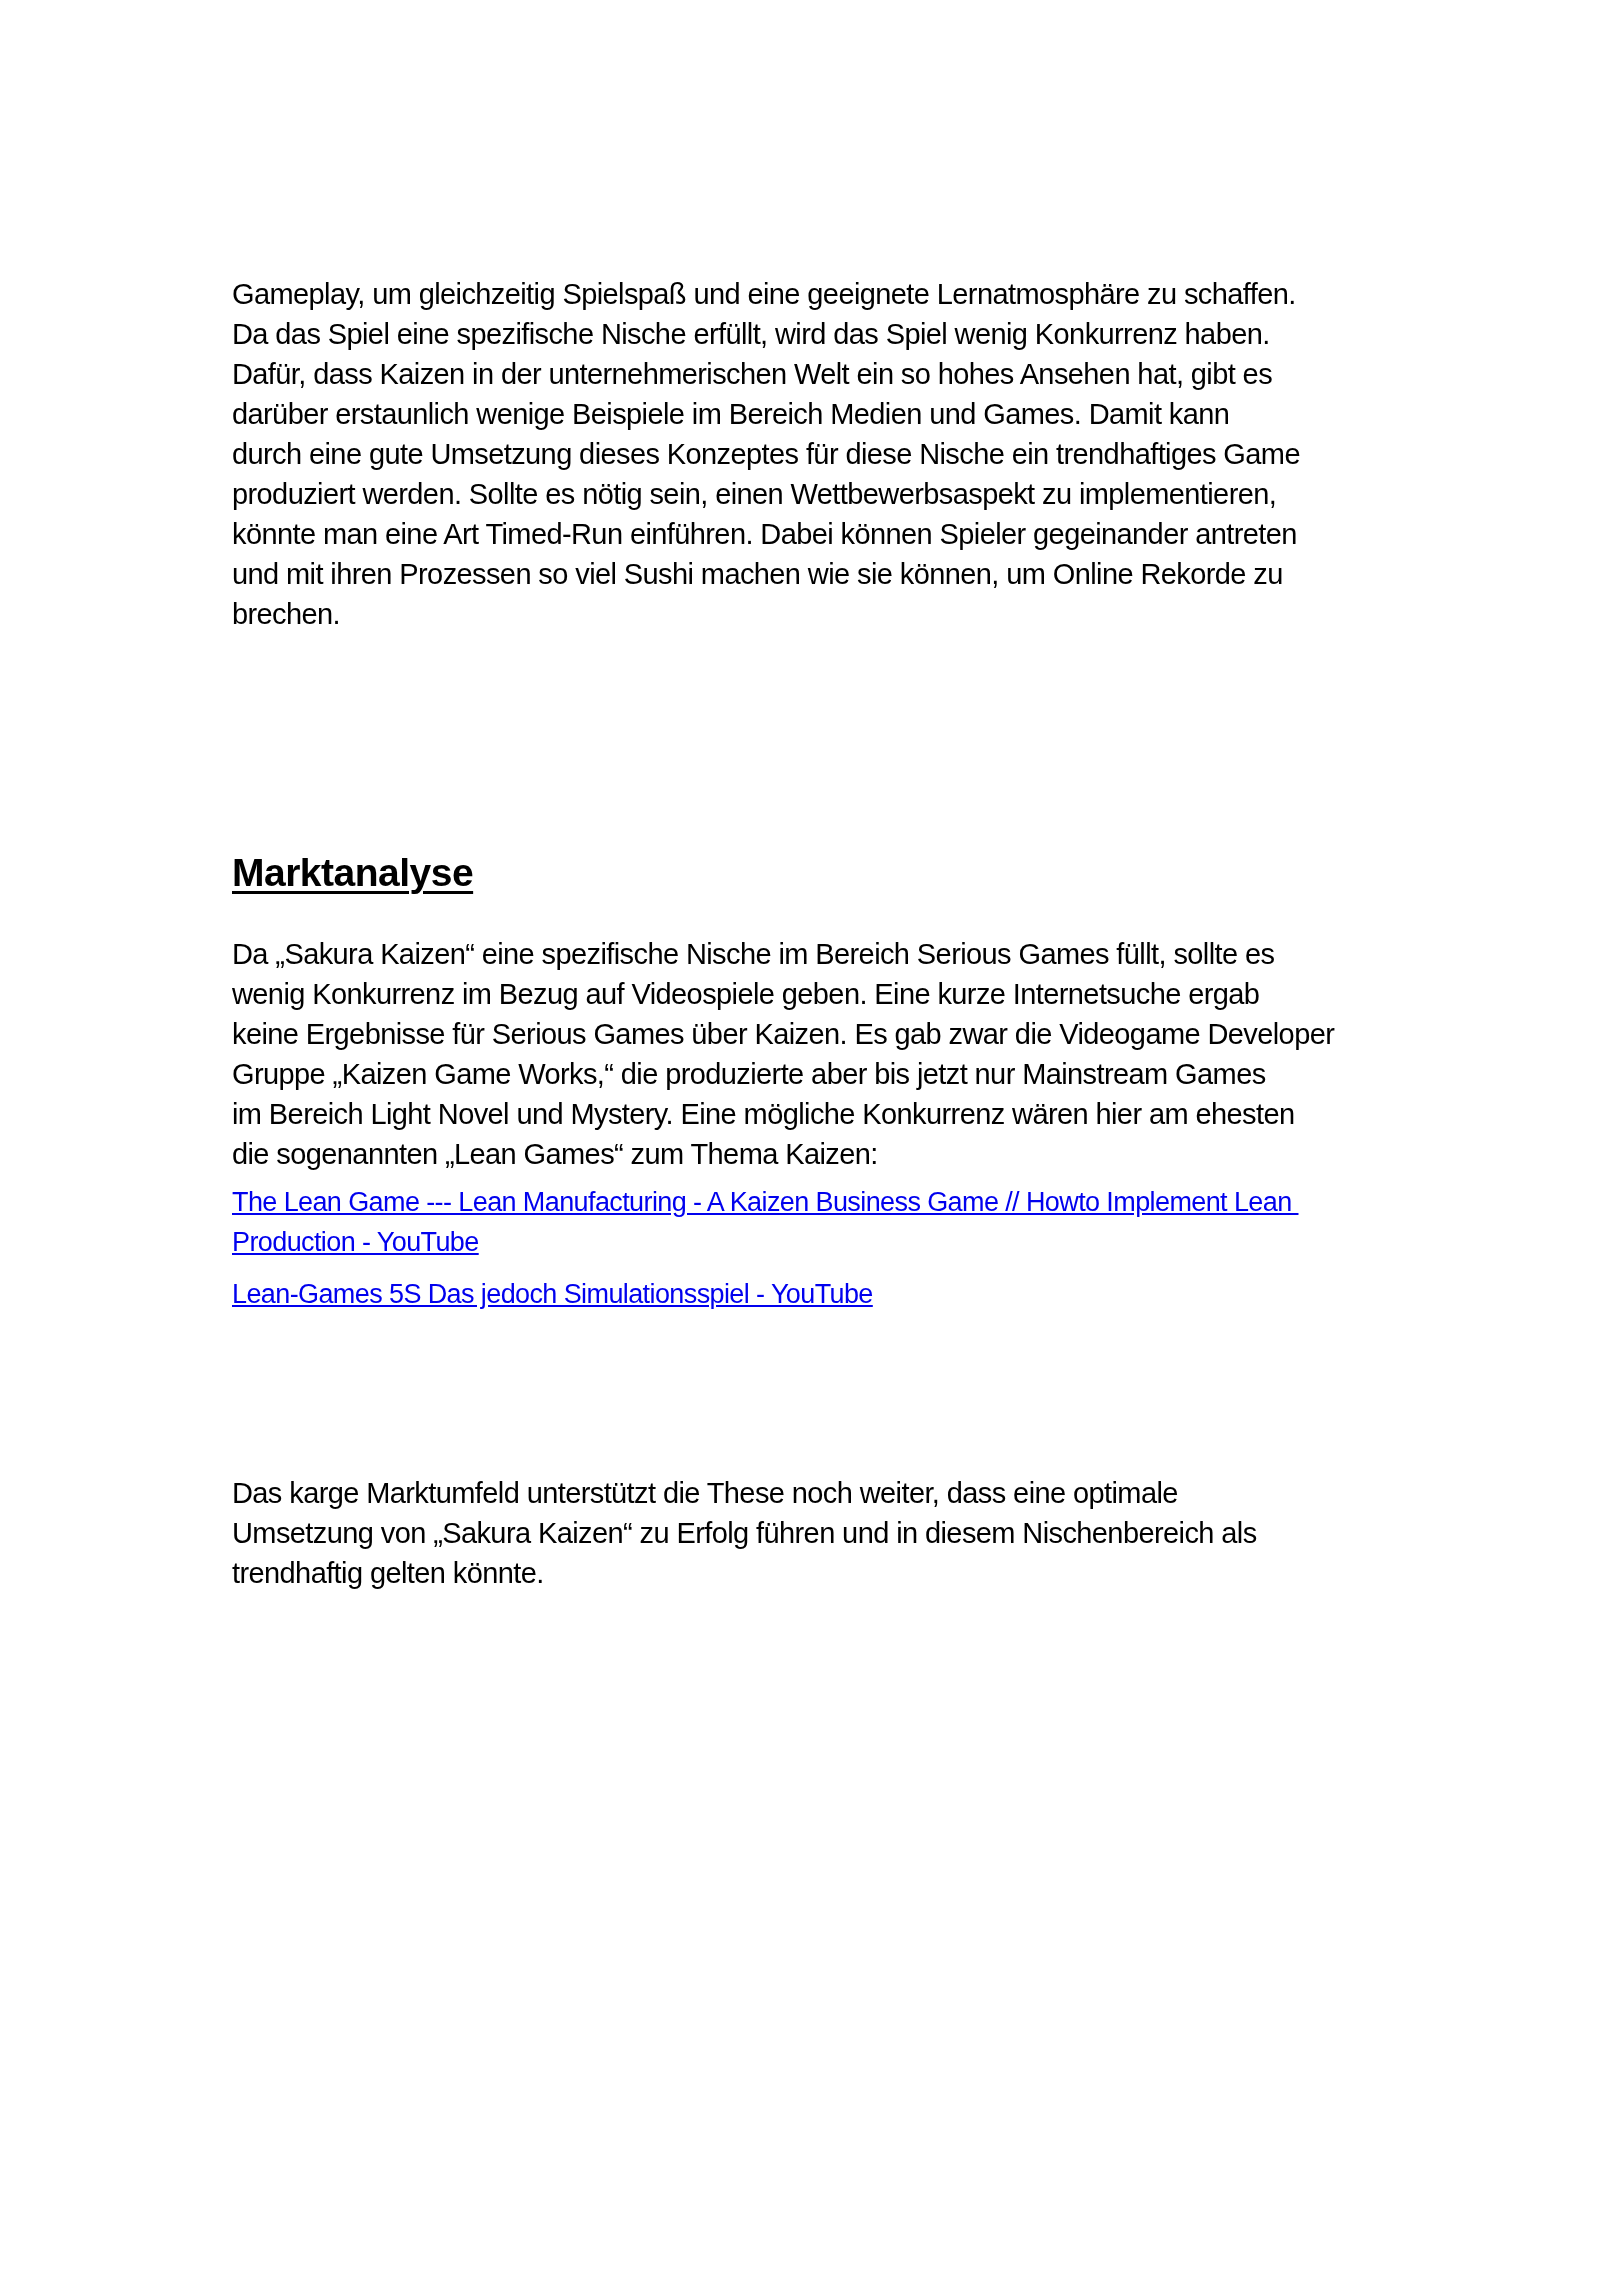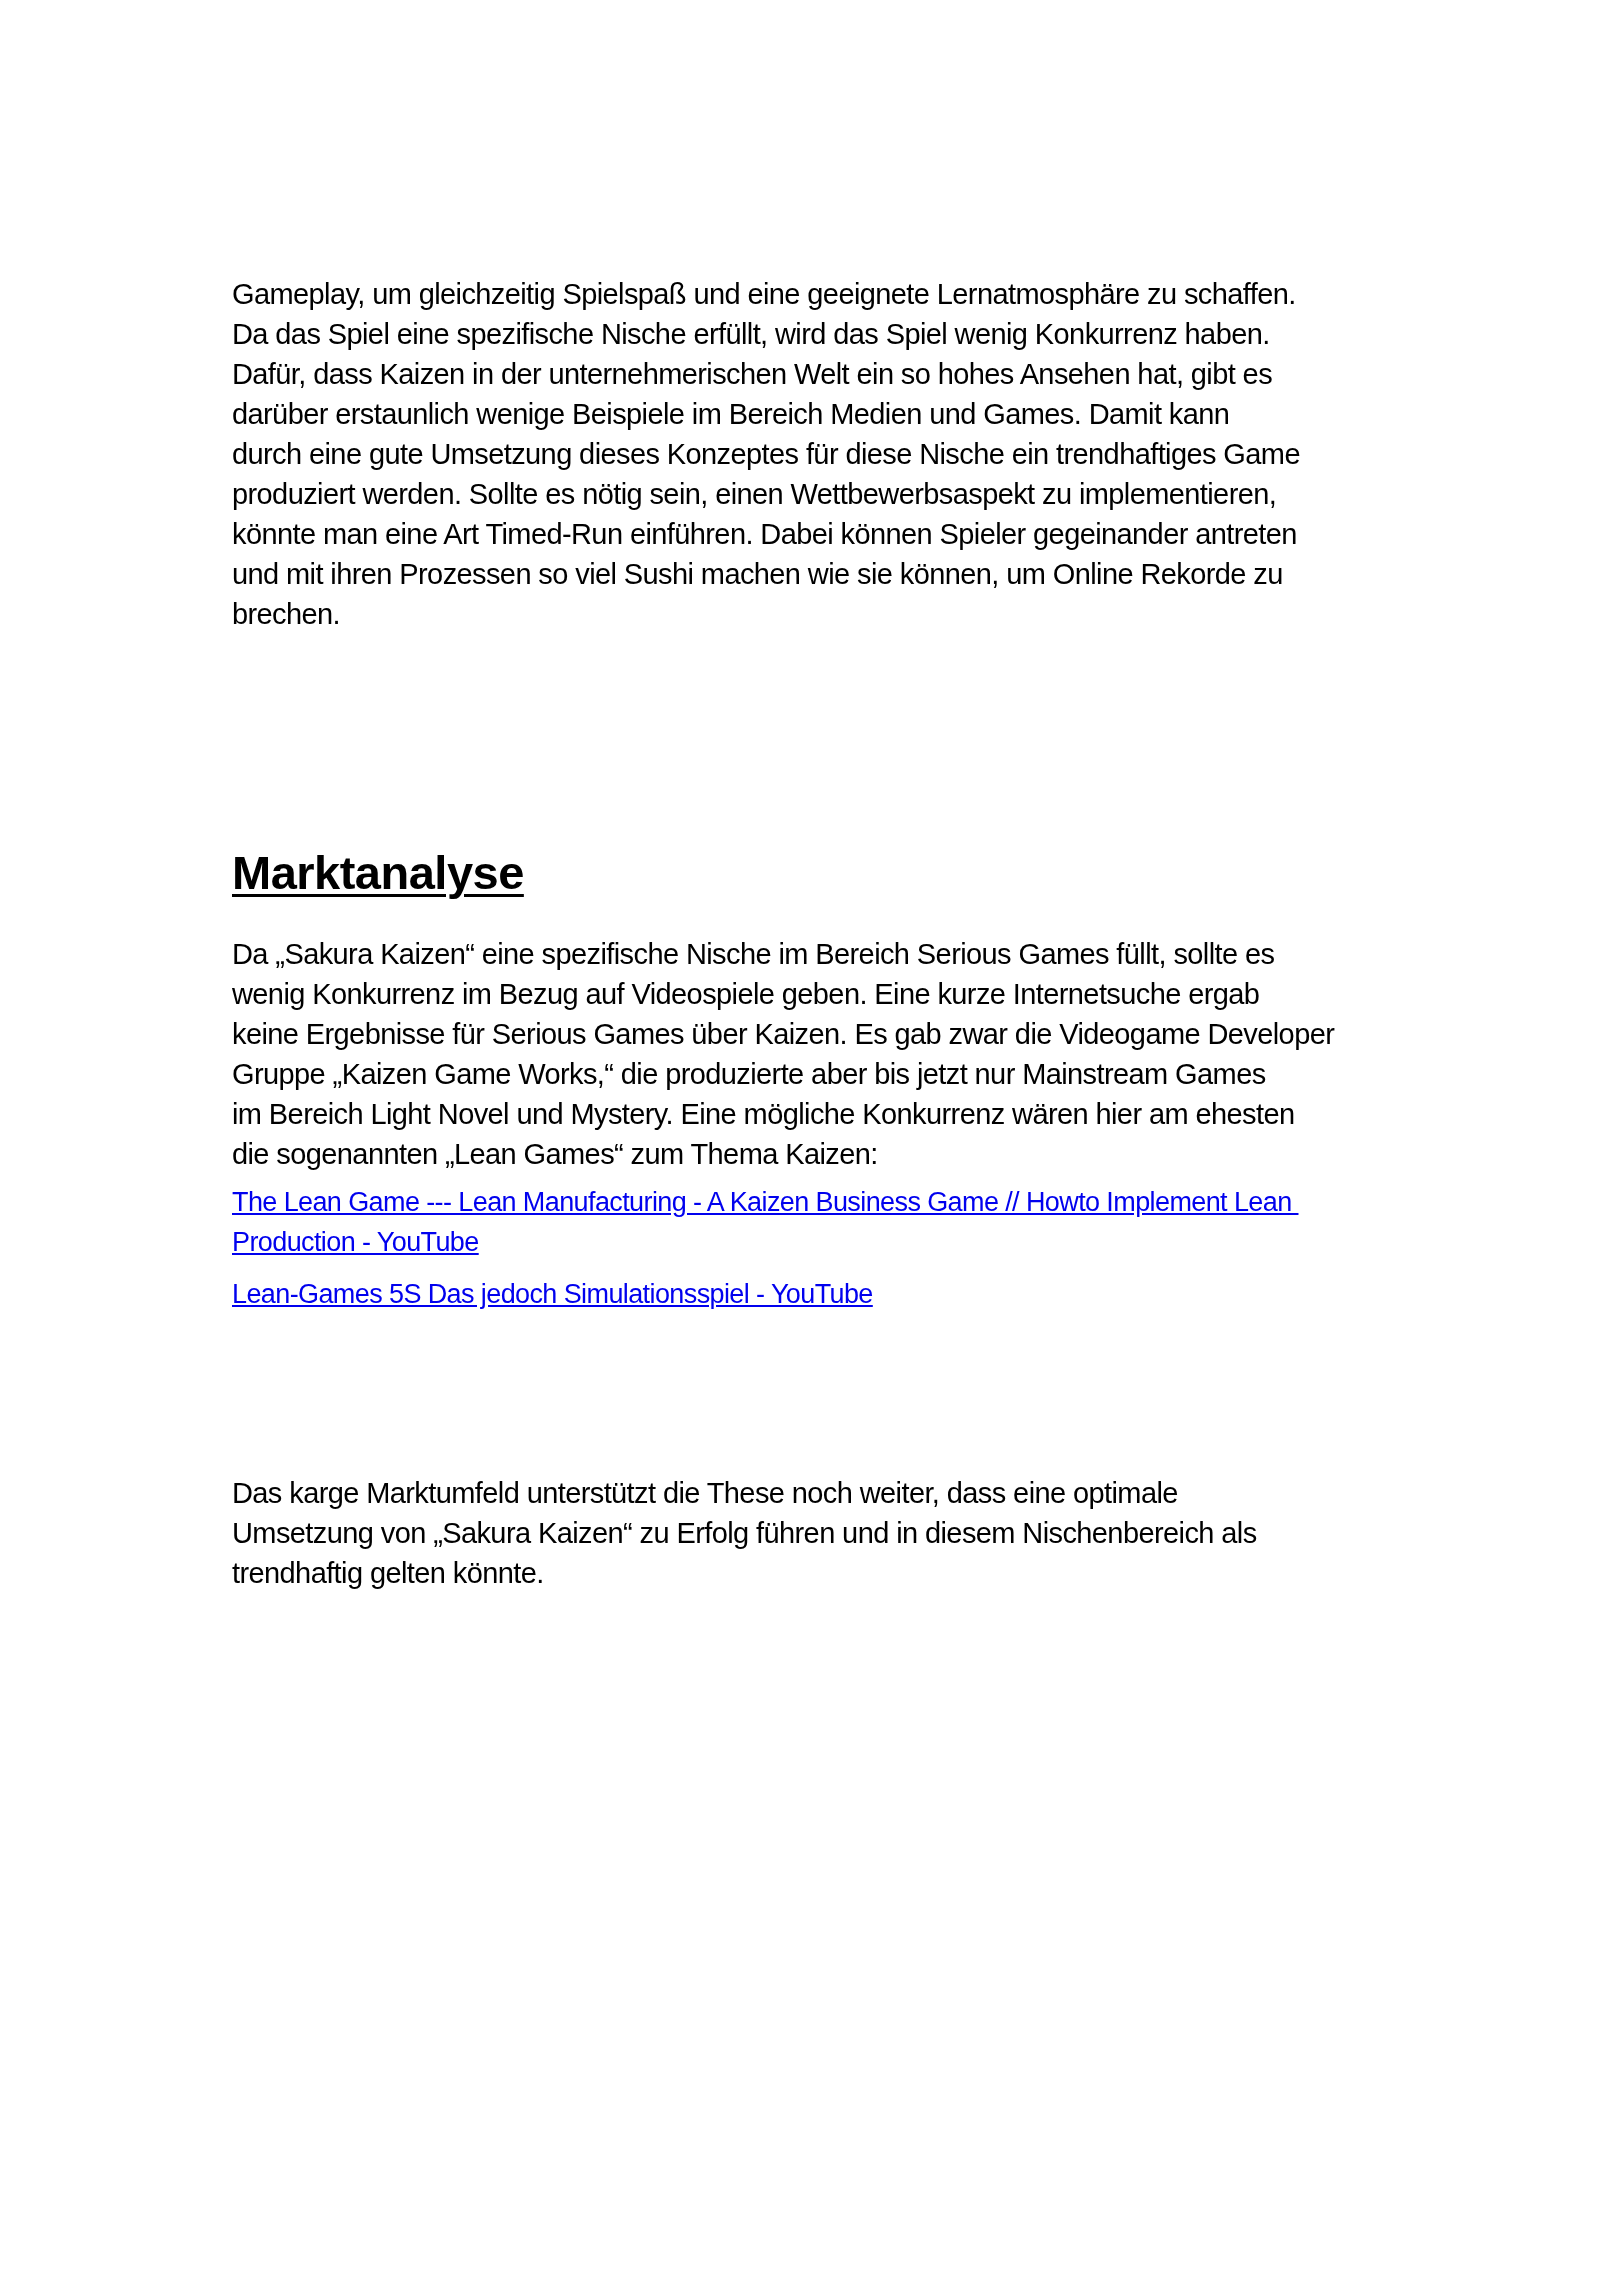--- a/index.html
+++ b/index.html
@@ -21,21 +21,21 @@
     white-space: pre;
     margin: 0;
   }
   .body-text {
     font-size: 29px;
     line-height: 40px;
     letter-spacing: -0.6px;
     color: #000000;
   }
   .heading {
-    font-size: 47px;
+    font-size: 39px;
     line-height: 43px;
     font-weight: 700;
     letter-spacing: -0.5px;
     color: #000000;
     text-decoration: underline;
     text-underline-offset: 4.9px;
     text-decoration-thickness: 2.9px;
   }
   .doc-link {
     font-size: 27px;

